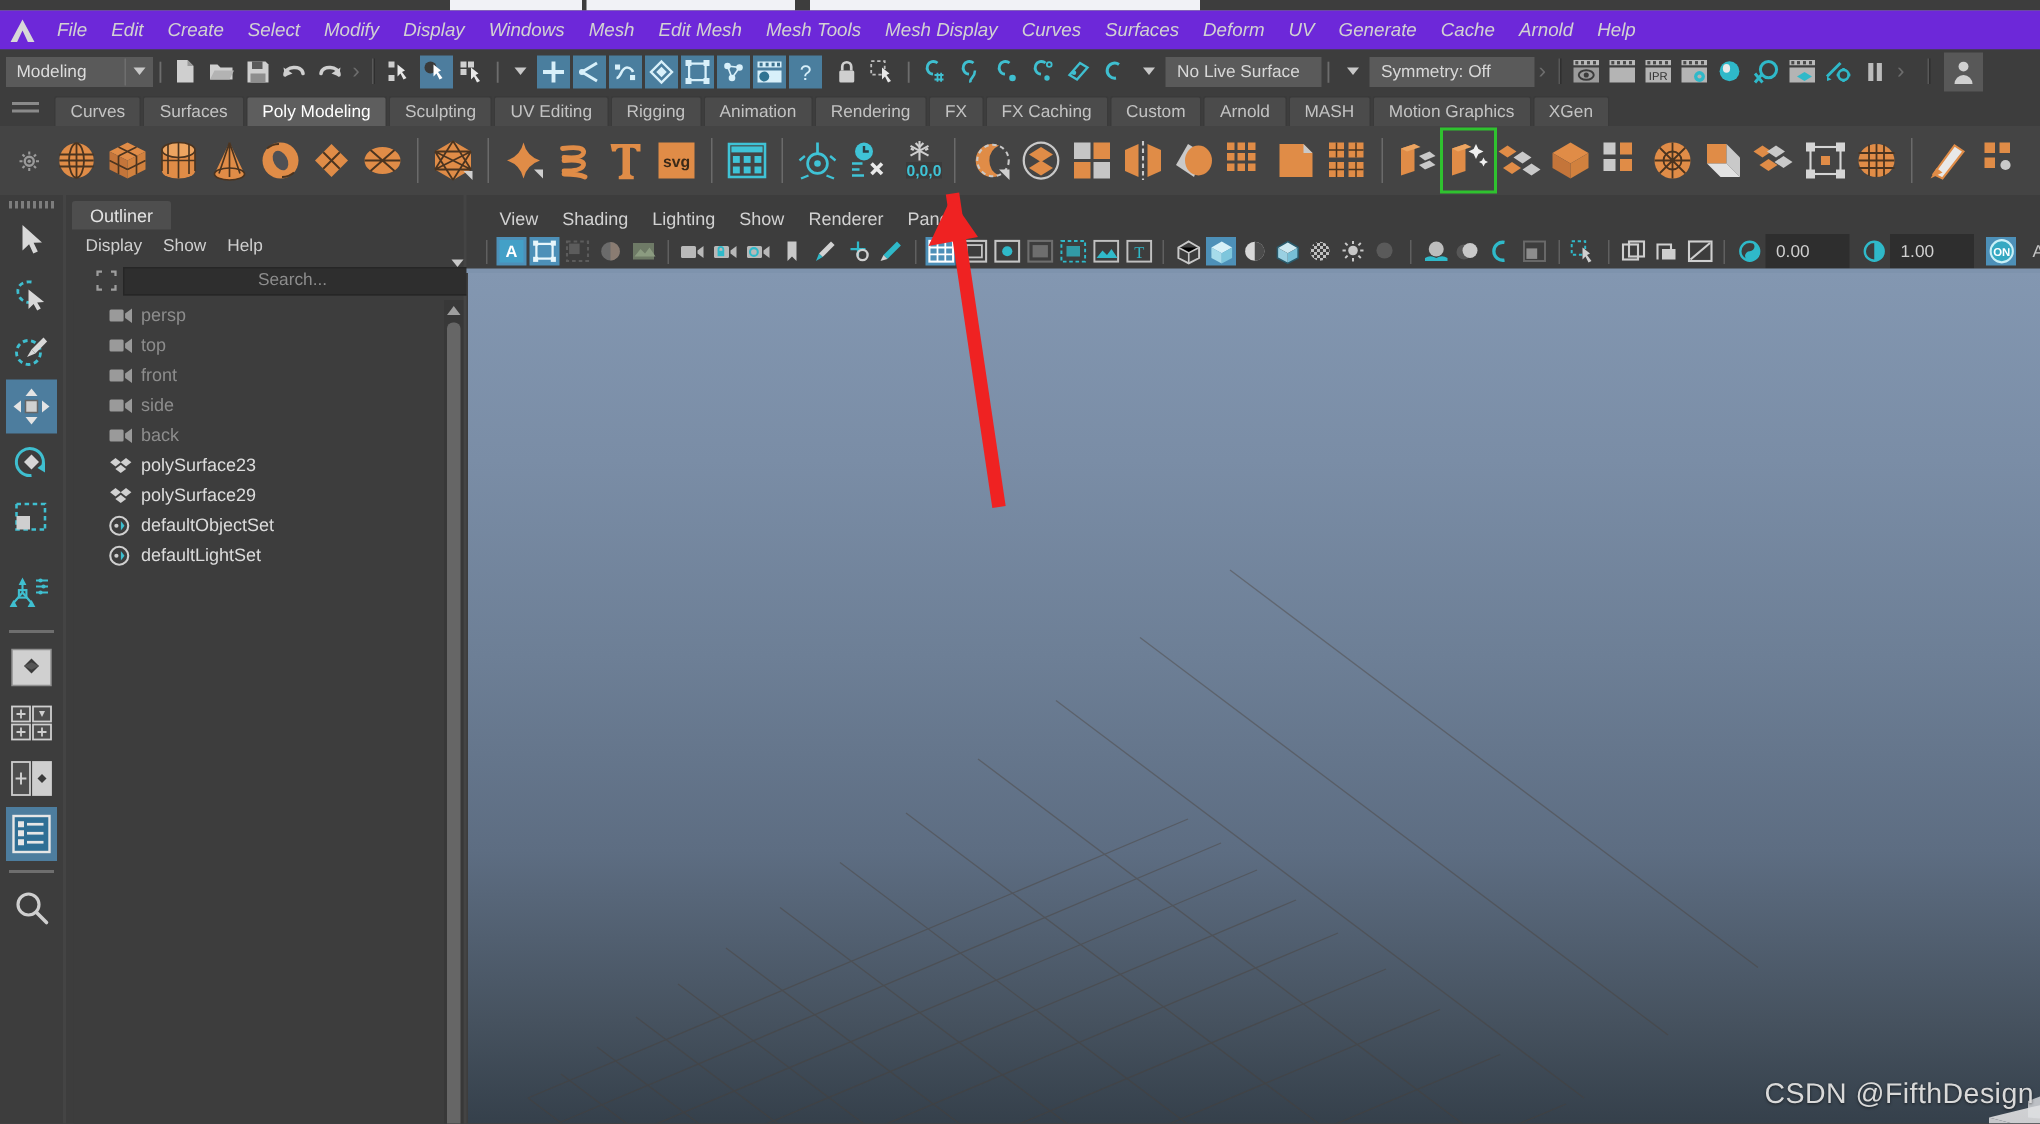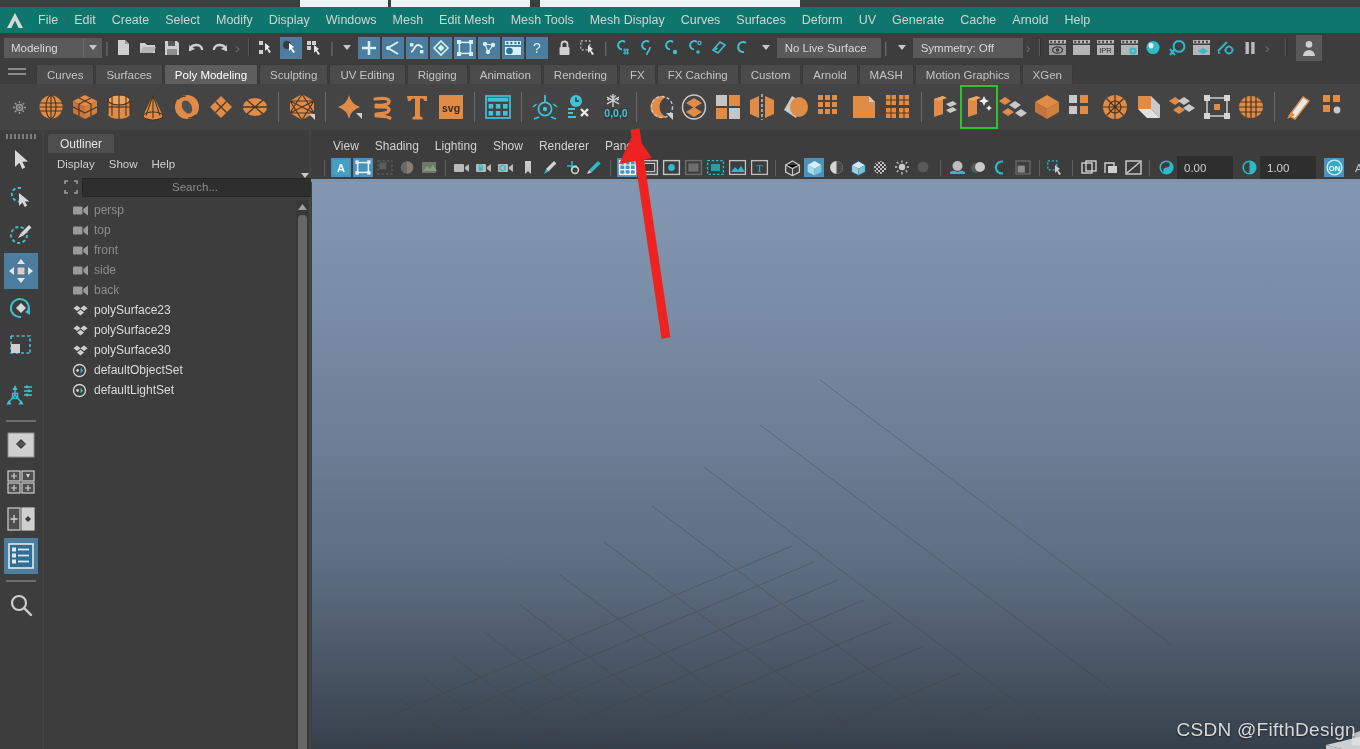--- a/index.html
+++ b/index.html
@@ -11,21 +11,21 @@
   }
   #app { position:relative; width:1360px; height:749px; background:#444444; }
 
   
   .titlestrip { position:absolute; left:0; top:0; width:1360px; height:7px; background:#f1f2f6; }
   .titlestrip .tbit { position:absolute; top:0; height:7px; background:#3d3d3d; }
 
   
   .menubar {
     position:absolute; left:0; top:7px; width:1360px; height:26px;
-    background:#0f766e; display:flex; align-items:flex-start;
+    background:#6d28d9; display:flex; align-items:flex-start;font-style:italic;
   }
   .maya-logo {
     width:30px; height:26px; display:flex; align-items:center; justify-content:center;
   }
   .maya-logo svg { display:block; }
   .menubar .mi {
     font-size:12.5px; color:#d2d2d2; padding:0 8px; height:26px;
     display:flex; align-items:center; cursor:default; white-space:nowrap;
   }
 
@@ -1041,30 +1041,20 @@
         </div>
         <div class="ol-row">
           <span style="display: inline-flex; width: 16px; align-items: center;">
             <svg width="15" height="11" viewBox="0 0 15 11">
               <path d="M4 0.4 L7.6 3.2 L4 6 L0.4 3.2 Z" fill="#d0d0d0"></path>
               <path d="M11 0.4 L14.6 3.2 L11 6 L7.4 3.2 Z" fill="#d0d0d0"></path>
               <path d="M7.5 4.8 L11.1 7.6 L7.5 10.4 L3.9 7.6 Z" fill="#d0d0d0"></path>
             </svg>
           </span>
           <span class="nm">polySurface29</span>
-        </div>
-        <div class="ol-row">
-          <span style="display: inline-flex; width: 16px; align-items: center;">
-            <svg width="15" height="11" viewBox="0 0 15 11">
-              <path d="M4 0.4 L7.6 3.2 L4 6 L0.4 3.2 Z" fill="#d0d0d0"></path>
-              <path d="M11 0.4 L14.6 3.2 L11 6 L7.4 3.2 Z" fill="#d0d0d0"></path>
-              <path d="M7.5 4.8 L11.1 7.6 L7.5 10.4 L3.9 7.6 Z" fill="#d0d0d0"></path>
-            </svg>
-          </span>
-          <span class="nm">polySurface30</span>
         </div>
         <div class="ol-row">
           <span style="display: inline-flex; width: 16px; align-items: center;">
             <svg width="13" height="13" viewBox="0 0 13 13">
               <circle cx="6.5" cy="6.5" r="6" fill="none" stroke="#cfcfcf" stroke-width="1.4"></circle>
               <path d="M7.6 3.4 L10 6.5 L7.6 9.6 Z" fill="#3fbfd0"></path>
               <circle cx="4.6" cy="6.5" r="1.4" fill="#cfcfcf"></circle>
             </svg>
           </span>
           <span class="nm">defaultObjectSet</span>

